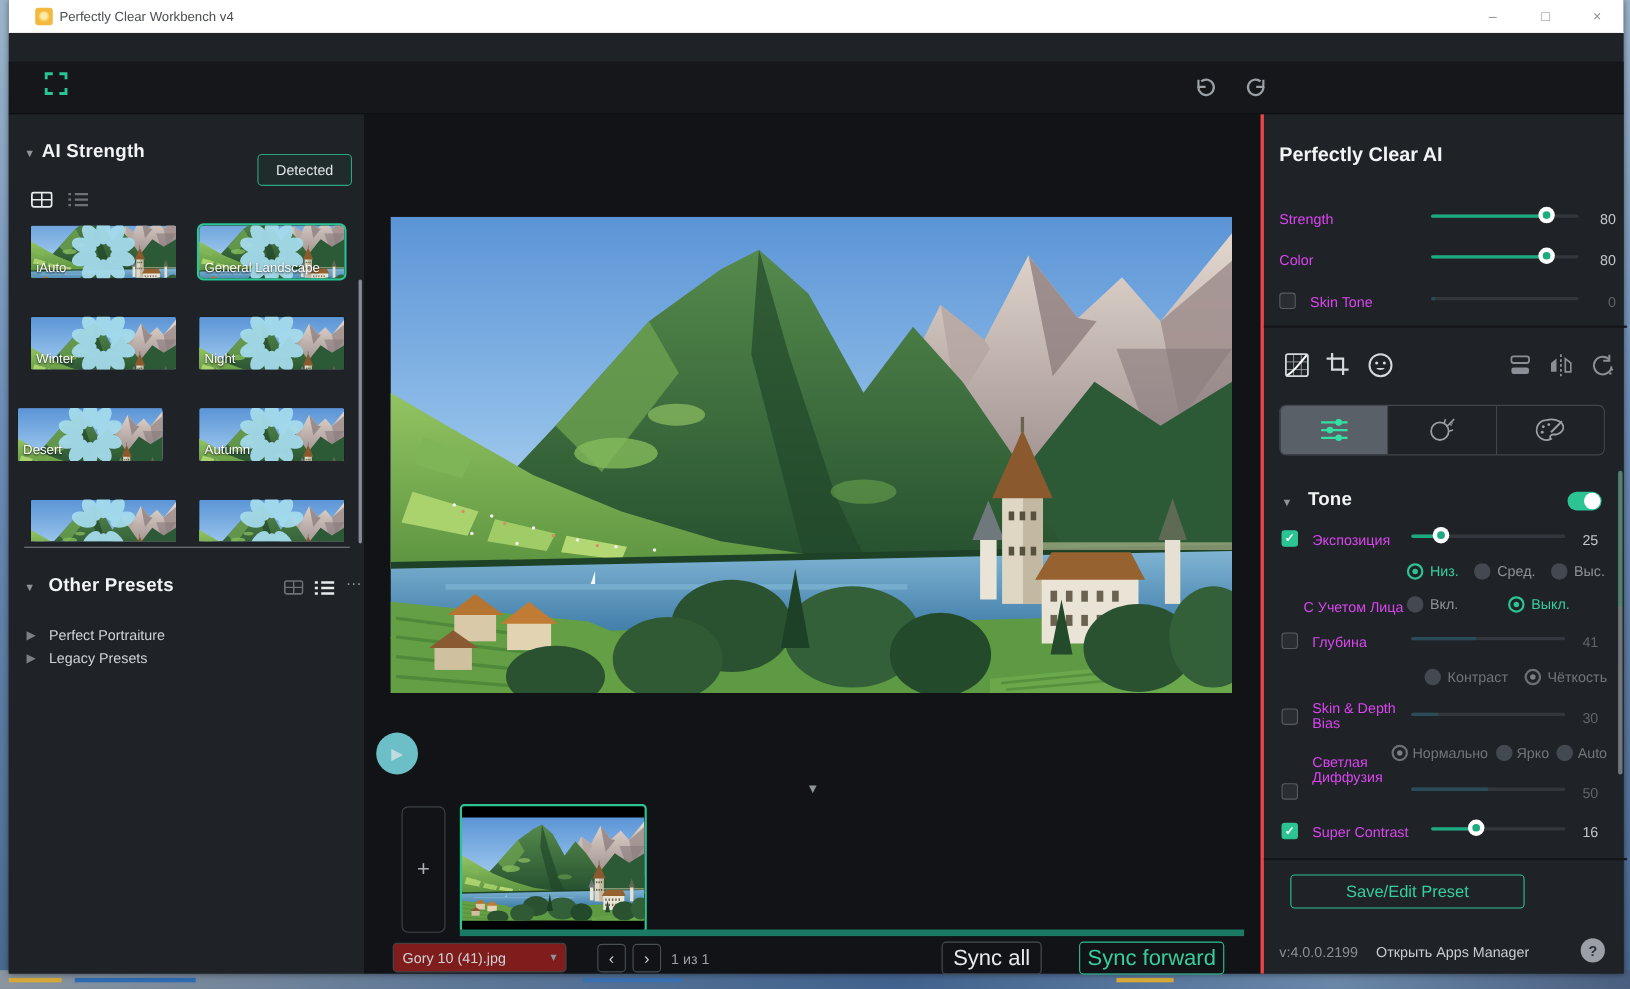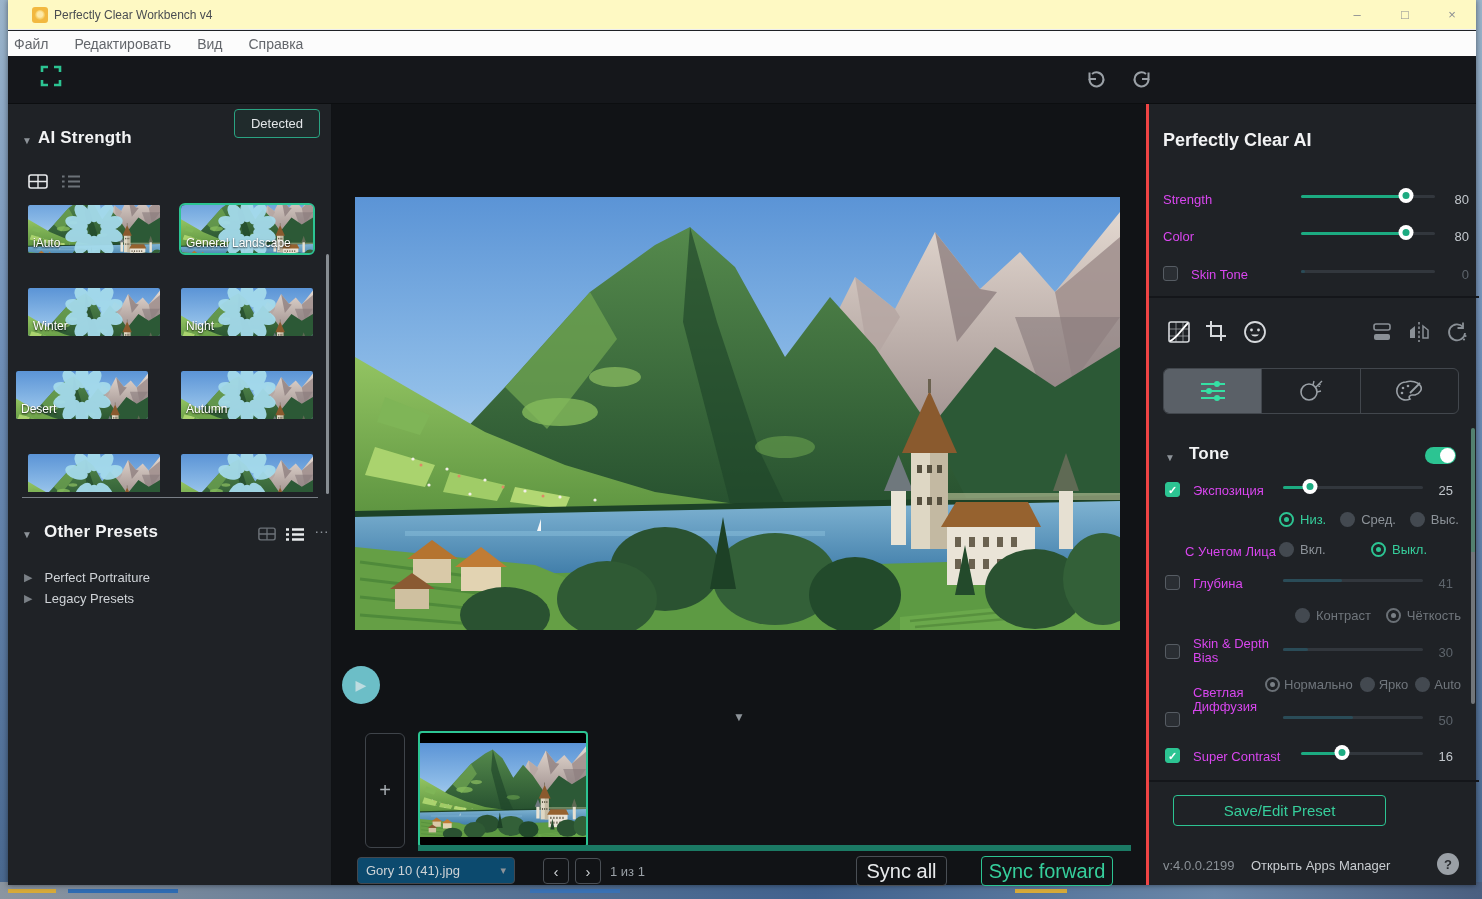--- a/index.html
+++ b/index.html
@@ -9,21 +9,21 @@
 
   
   .desktop-band { left:0; top:882px; width:1482px; height:17px;
     background:linear-gradient(90deg,#8b95a0,#5d7796 28%,#41628e 55%,#6a87a8 82%,#4a5f80); }
   .band-seg { height:4px; top:889px; }
 
   
   .window { left:8px; top:0; width:1468px; height:885px; background:#1f2226; box-shadow:0 0 6px rgba(0,0,0,.5); }
 
   
-  .titlebar { left:0; top:0; width:100%; height:30px; background:#fef9c3; border-bottom:1px solid #ececec; }
+  .titlebar { left:0; top:0; width:100%; height:30px; background:#ffffff; border-bottom:1px solid #ececec; }
   .app-icon { left:24px; top:7px; width:16px; height:16px; border-radius:3px; background:#f2b840; }
   .app-icon::after { content:""; position:absolute; left:3px; top:3px; width:10px; height:10px; border-radius:50%;
     background:radial-gradient(circle at 50% 45%, #fde9a8 0 35%, #f6cd62 60%, #eaa92e); }
   .win-title { left:46px; top:8px; font-size:12px; color:#4a4d52; }
   .winbtn { top:6px; width:30px; height:18px; color:#8b8e93; font-size:13px; text-align:center; line-height:18px; }
 
   
   .menubar { left:0; top:31px; width:100%; height:25px; background:#fcfcfc; display:flex; align-items:center; gap:26px; padding-left:6px; }
   .menu-item { font-size:14px; color:#63666b; }
 
@@ -58,21 +58,21 @@
 
   
   .canvas { left:324px; top:104px; width:814px; height:781px; background:#111316; }
   .photo-wrap { left:23px; top:93px; width:765px; height:433px; }
   .ba-handle { left:-13px; top:469px; width:38px; height:38px; border-radius:50%; background:#74cdd6; display:flex; align-items:center; justify-content:center; color:#cdeef2; font-size:14px; opacity:.92; }
   .film-collapse { left:401px; top:606px; color:#8d9399; font-size:12px; }
   .add-tile { left:33px; top:629px; width:40px; height:115px; border:1px solid #3f444a; border-radius:6px; color:#aab0b5; font-size:20px; display:flex; align-items:center; justify-content:center; }
   .film-thumb { left:86px; top:627px; width:170px; height:117px; border:2px solid #2cc492; border-radius:4px; background:#000; overflow:hidden; display:flex; align-items:center; justify-content:center; }
   .film-thumb svg { width:166px; height:94px; }
   .film-progress { left:86px; top:741px; width:713px; height:6px; background:#1b7a64; }
-  .file-dd { left:25px; top:753px; width:158px; height:27px; background:#0c4a6e; border:1px solid #44484e; border-radius:4px; display:flex; align-items:center; padding:0 8px; }
+  .file-dd { left:25px; top:753px; width:158px; height:27px; background:#7f1d1d; border:1px solid #44484e; border-radius:4px; display:flex; align-items:center; padding:0 8px; }
   .file-name { flex:1; font-size:13px; color:#cfd3d6; white-space:nowrap; overflow:hidden; }
   .dd-caret { color:#8d9399; font-size:11px; }
   .navbtn { top:754px; width:26px; height:26px; border:1px solid #4a4f55; border-radius:4px; color:#cfd3d6; font-size:15px; display:flex; align-items:center; justify-content:center; }
   .counter { left:278px; top:760px; font-size:13px; color:#9aa0a6; }
   .syncbtn { top:752px; height:30px; border-radius:4px; font-size:20px; display:flex; align-items:center; justify-content:center; }
 
   
   .rpanel { left:1138px; top:104px; width:330px; height:781px; background:#1f2226; border-left:3px solid #ef4444; }
   .rp-title { left:14px; top:26px; font-size:18px; font-weight:bold; color:#f2f3f4; }
   .row-label { font-size:13px; color:#d946ef; }
@@ -121,26 +121,20 @@
 <div class="abs window">
 
   <div class="abs titlebar">
     <div class="abs app-icon"></div>
     <div class="abs win-title">Perfectly Clear Workbench v4</div>
     <div class="abs winbtn" style="left:1334px">–</div>
     <div class="abs winbtn" style="left:1382px">□</div>
     <div class="abs winbtn" style="left:1429px">×</div>
   </div>
 
-  <div class="abs menubar">
-    <span class="menu-item">Файл</span>
-    <span class="menu-item">Редактировать</span>
-    <span class="menu-item">Вид</span>
-    <span class="menu-item">Справка</span>
-  </div>
 
   <div class="abs toolbar">
     <svg class="abs ic" style="left:32px;top:9px" width="22" height="22" viewBox="0 0 22 22">
       <g stroke="#2cc492" stroke-width="2.6" fill="none">
         <path d="M2 7 V2 H8"></path>
           <path d="M14 2 H20 V7"></path>
           <path d="M20 15 V20 H14"></path>
           <path d="M8 20 H2 V15"></path>
       </g>
     </svg>
@@ -192,21 +186,21 @@
       <svg class="ic" width="15" height="15" viewBox="0 0 16 16">
         <path d="M8 1 v8 M4.5 6 L8 9.5 L11.5 6 M2 13.5 h12" fill="none" stroke="#fff" stroke-width="1.6"></path>
       </svg>
       <span>Сохранить</span>
     </div>
   </div>
 
   <div class="abs sidebar">
     <span class="abs tri" style="left:14px;top:31px">▼</span>
     <div class="abs sec-head" style="left:30px;top:24px">AI Strength</div>
-    <div class="abs detected-btn" style="top:5px">Detected</div>
+    <div class="abs detected-btn" style="top:36px">Detected</div>
 
     <svg class="abs ic" style="left:20px;top:70px" width="20" height="15" viewBox="0 0 20 15">
       <rect x="1" y="1" width="18" height="13" rx="2" fill="none" stroke="#e8eaec" stroke-width="1.6"></rect>
       <path d="M1 7.5 h18 M10 1 v13" stroke="#e8eaec" stroke-width="1.4"></path>
     </svg>
     <svg class="abs ic" style="left:54px;top:70px" width="18" height="15" viewBox="0 0 18 15">
       <g stroke="#6c7278" stroke-width="2">
           <path d="M0 2.5 h2.6 M6 2.5 h12 M0 7.5 h2.6 M6 7.5 h12 M0 12.5 h2.6 M6 12.5 h12"></path>
         </g>
     </svg>

